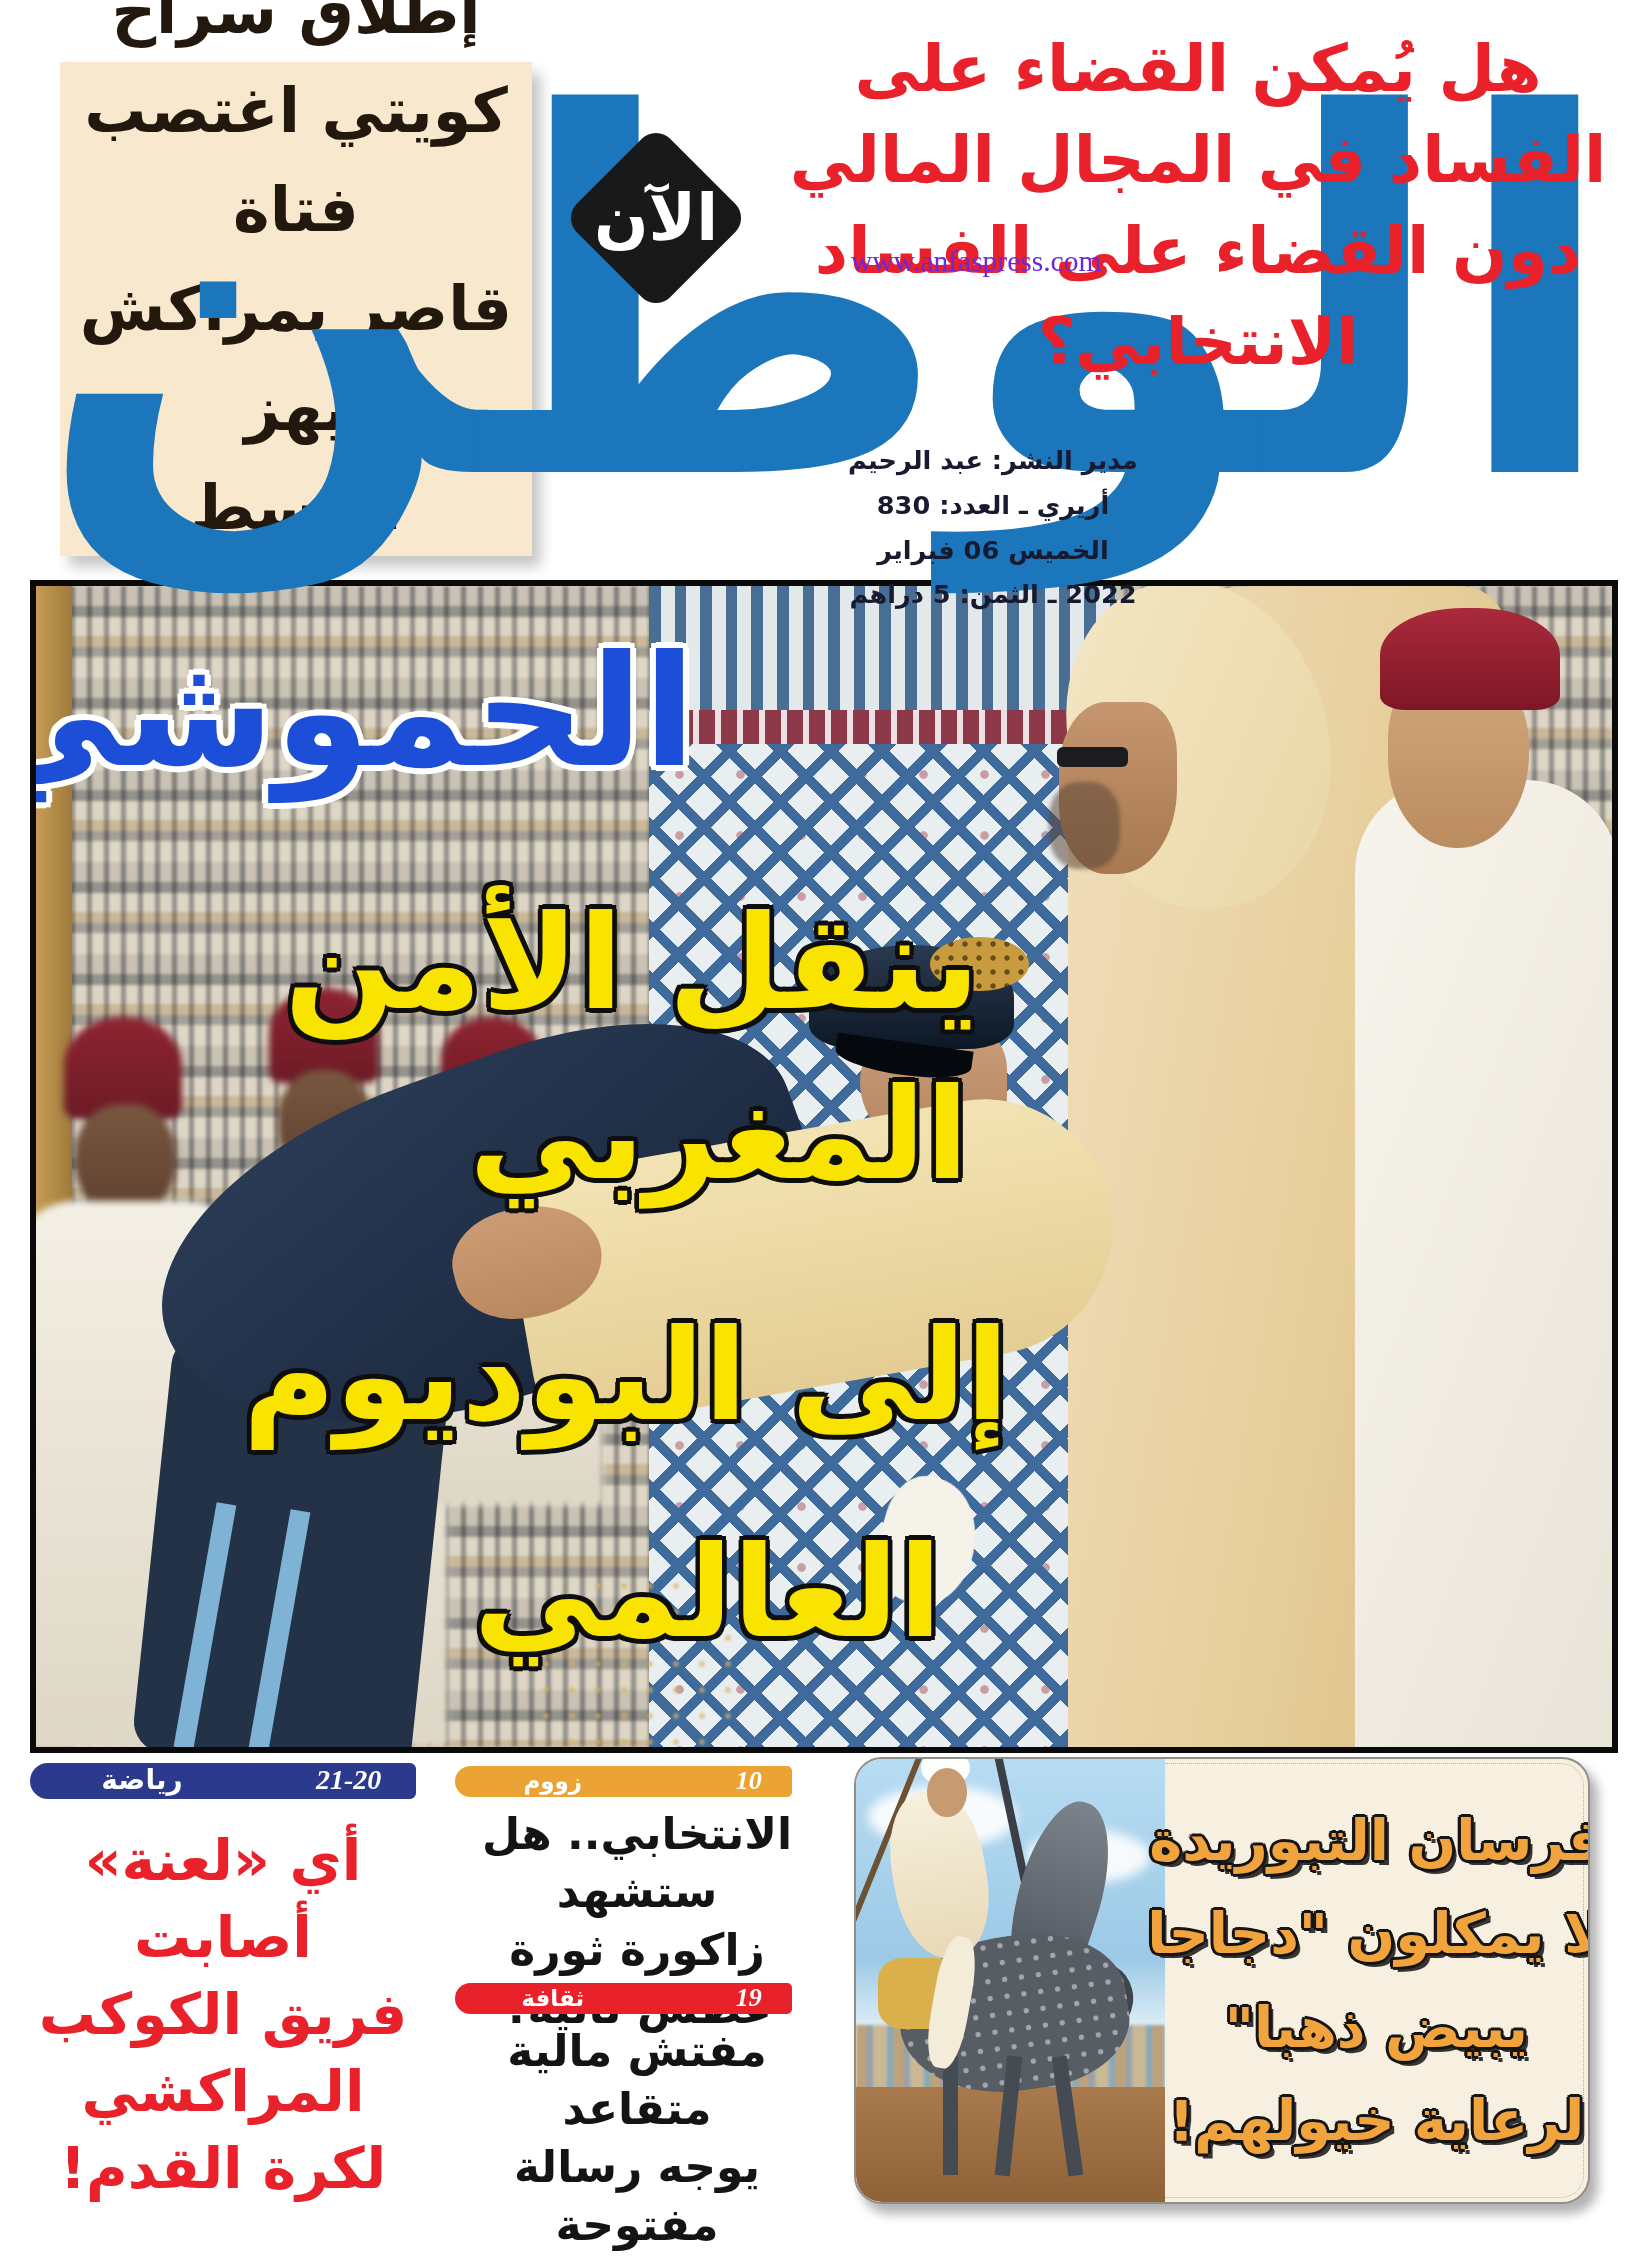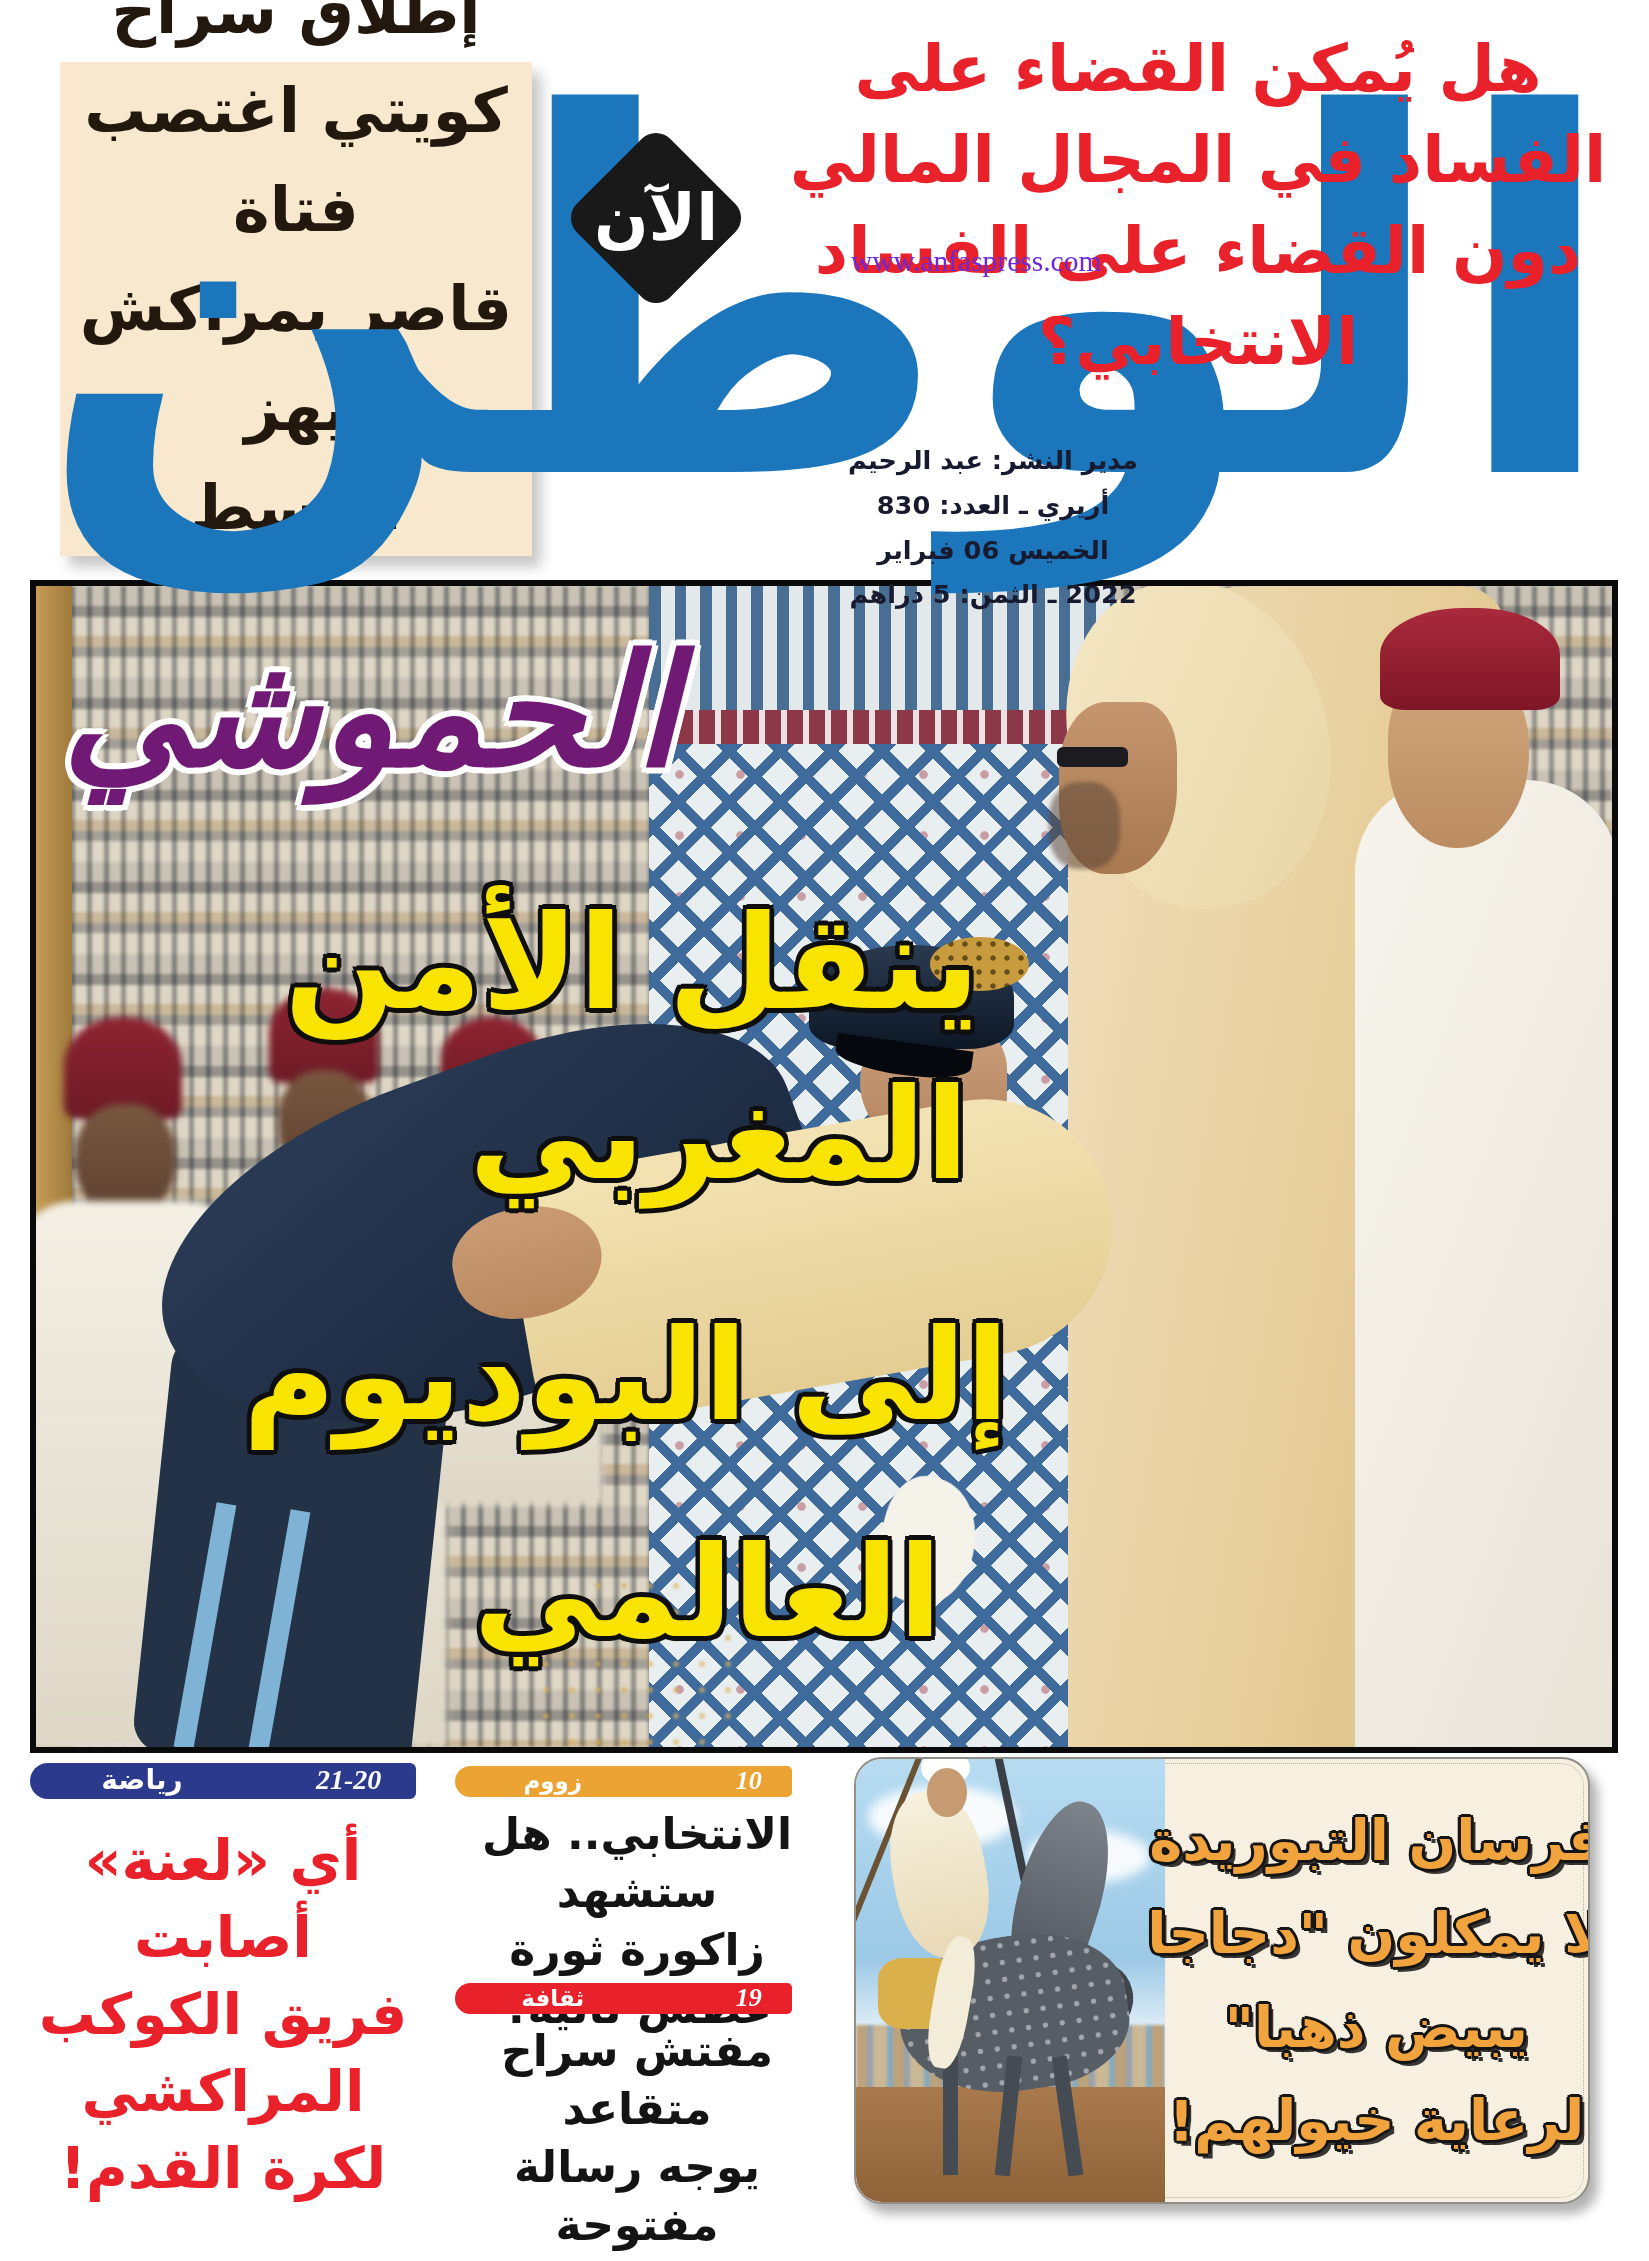--- a/index.html
+++ b/index.html
@@ -102,23 +102,23 @@
 
   .prince-body{left:1319px;top:194px;width:264px;height:967px;
                background:linear-gradient(110deg,#f7f4ed,#e9e4d8);border-radius:93px 93px 0 0;}
   .prince-face{left:1352px;top:74px;width:141px;height:188px;
                background:linear-gradient(#d3a87e,#bb8c60);border-radius:42% 46% 50% 48%;}
   .prince-fez{left:1344px;top:22px;width:180px;height:102px;
               background:linear-gradient(#a92a3c,#7e1626);border-radius:46% 46% 14% 14%;}
 
   .cover-line{position:absolute;text-align:center;font-weight:bold;line-height:1.05;
               white-space:nowrap;z-index:9;}
-  .cover-line.red{color:#701a75;
+  .cover-line.red{color:#1d4ed8;
       text-shadow:-6.2px 0 0 #fff,6.2px 0 0 #fff,0 -6.2px 0 #fff,0 6.2px 0 #fff,
-                  -4.7px -4.7px 0 #fff,4.7px -4.7px 0 #fff,-4.7px 4.7px 0 #fff,4.7px 4.7px 0 #fff;font-style:italic;}
+                  -4.7px -4.7px 0 #fff,4.7px -4.7px 0 #fff,-4.7px 4.7px 0 #fff,4.7px 4.7px 0 #fff;}
   .cover-line.yellow{color:#f8e400;
       text-shadow:-4.7px 0 0 #0e0e0e,4.7px 0 0 #0e0e0e,0 -4.7px 0 #0e0e0e,0 4.7px 0 #0e0e0e,
                   -3.9px -3.9px 0 #0e0e0e,3.9px -3.9px 0 #0e0e0e,-3.9px 3.9px 0 #0e0e0e,3.9px 3.9px 0 #0e0e0e;}
   .cov0{left:7.8px;top:45px;width:652px;font-size:154px;}
   .cov1{left:208px;top:309px;width:776px;font-size:130px;}
   .cov2{left:388px;top:483px;width:590px;font-size:126px;}
   .cov3{left:177px;top:703px;width:826px;font-size:126px;margin-top:21px;}
   .cov4{left:386px;top:941px;width:571px;font-size:126px;}
 
   
@@ -294,21 +294,21 @@
   <div class="abs zoom-lines">
     <div>الانتخابي.. هل ستشهد</div>
     <div>زاكورة ثورة عطش ثانية؟</div>
   </div>
 
   <div class="abs bar cult-bar">
     <span class="bar-label">ثقافة</span>
     <span class="bar-num">19</span>
   </div>
   <div class="abs cult-lines">
-    <div>مفتش سراح متقاعد</div>
+    <div>مفتش مالية متقاعد</div>
     <div>يوجه رسالة مفتوحة</div>
     <div>إلى وزير المالية</div>
   </div>
 
   <div class="abs tbox">
     <div class="abs tbox-photo">
       <div class="abs cloud" style="left:4%;top:6%;width:48%;height:14%;"></div>
       <div class="abs cloud" style="left:55%;top:16%;width:40%;height:12%;"></div>
       <div class="abs crowd"></div>
       <div class="abs dirt"></div>

